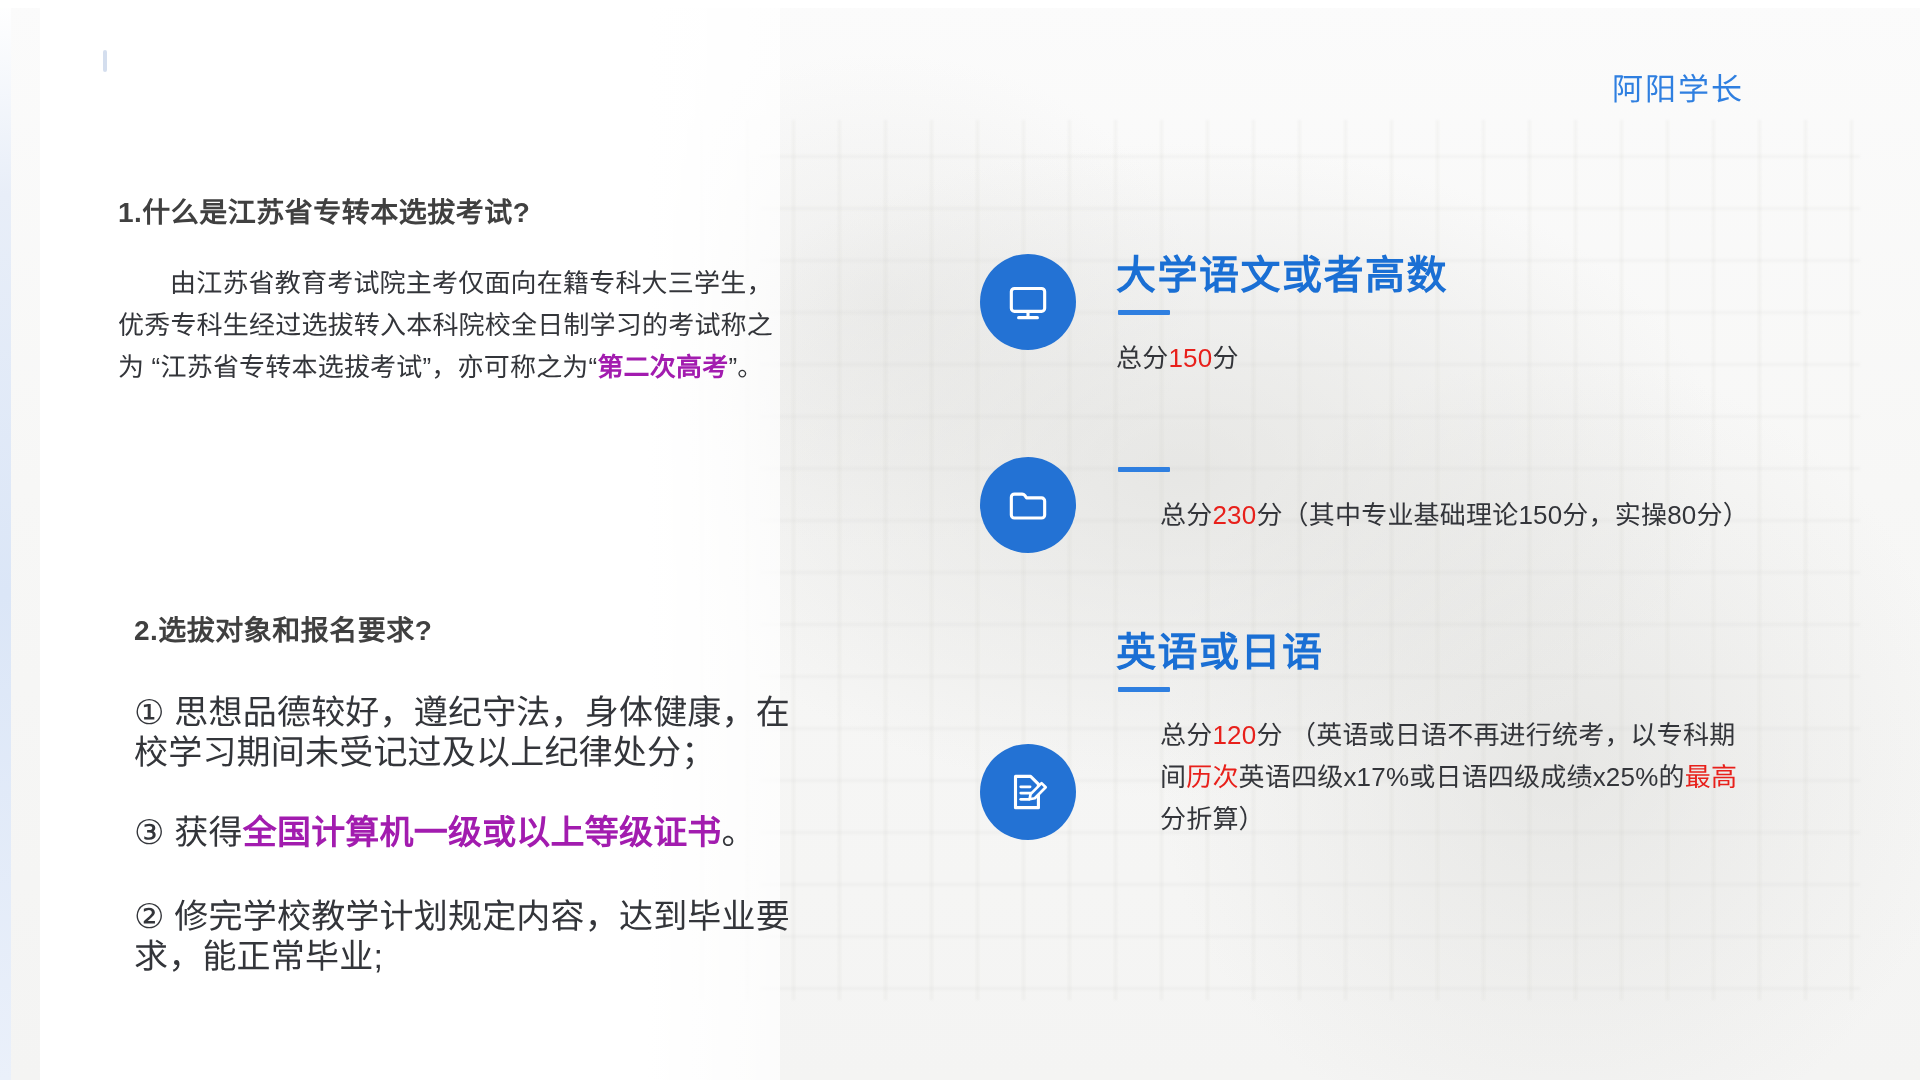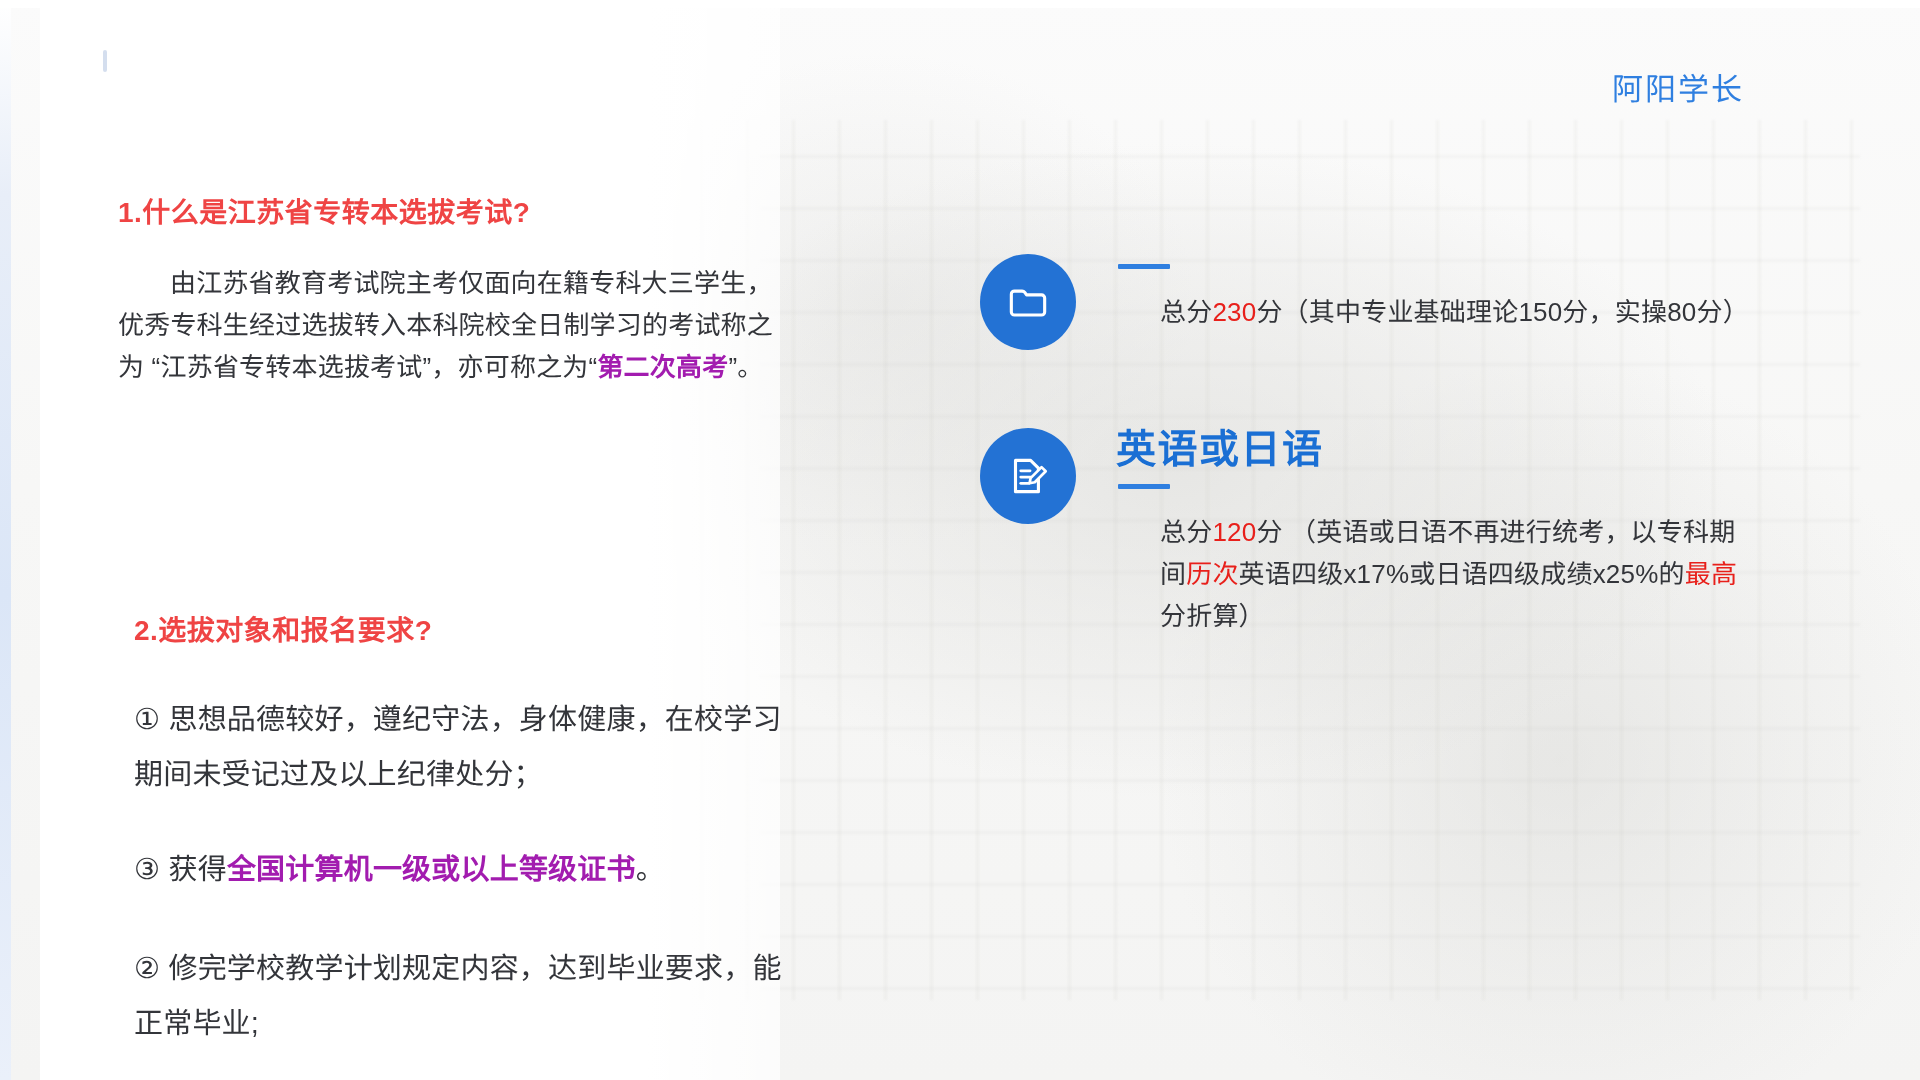--- a/index.html
+++ b/index.html
@@ -117,21 +117,21 @@
 
   
   .left-col {
     position: absolute;
     left: 118px; top: 190px;
     width: 660px;
   }
   .q-head {
     font-size: 28px;
     font-weight: bold;
-    color: #ef4444;
+    color: #404040;
     letter-spacing: 0.5px;
     white-space: nowrap;
   }
   .q-head-2 {
     margin-top: 0;
   }
   .para {
     margin-top: 32px;
     font-size: 26px;
     line-height: 42px;
@@ -141,41 +141,41 @@
   .para .indent { display: inline-block; width: 52px; }
   .red { color: #e8201b; }
   .red-b { color: #a21caf; font-weight: bold; }
 
   .sec2-wrap {
     position: absolute;
     left: 134px; top: 608px;
     width: 660px;
   }
   .item {
-    font-size: 29px;
-    line-height: 55px;
+    font-size: 34px;
+    line-height: 40px;
     color: #33353a;
     letter-spacing: 0.2px;
   }
   .item-gap { margin-top: 40px; }
   .item-gap-lg { margin-top: 44px; }
 
   
   .cards {
     position: absolute;
     left: 980px; top: 250px;
     width: 860px;
   }
   .card {
     position: relative;
     display: flex;
     align-items: flex-start;
     margin-bottom: 74px;
   }
-  .card:last-child { margin-bottom: 0; }
+  .card:last-child { margin-bottom: 0; align-items: flex-end; }
 
   .badge {
     flex: 0 0 auto;
     width: 96px; height: 96px;
     border-radius: 50%;
     background: #2372d4;
     display: flex;
     align-items: center;
     justify-content: center;
     margin-right: 40px;
@@ -246,20 +246,36 @@
     </div>
 
     <div class="item item-gap-lg">
       <span>②</span><span> 修完学校教学计划规定内容，达到毕业要求，能正常毕业;</span>
     </div>
 
   </div>
 
   <div class="cards">
 
+    <div class="card">
+      <div class="badge">
+        <svg width="50" height="50" viewBox="0 0 48 48" fill="none" aria-hidden="true">
+          <rect x="8" y="11" width="32" height="22" rx="3" stroke="#ffffff" stroke-width="3"></rect>
+          <line x1="24" y1="33" x2="24" y2="39" stroke="#ffffff" stroke-width="3"></line>
+          <line x1="15" y1="39" x2="33" y2="39" stroke="#ffffff" stroke-width="3" stroke-linecap="round"></line>
+        </svg>
+      </div>
+      <div class="card-body">
+        <div class="card-title">大学语文或者高数</div>
+        <div class="rule"></div>
+        <div class="card-desc">
+          <span>总分</span><span class="red">150</span><span>分</span>
+        </div>
+      </div>
+    </div>
 
     <div class="card">
       <div class="badge">
         <svg width="50" height="50" viewBox="0 0 48 48" fill="none" aria-hidden="true">
           <path d="M8 16.5 C8 14.8 9.3 13.5 11 13.5 h7.4 c1 0 1.9 .5 2.5 1.3 l1.7 2.4 h14.4 c1.7 0 3 1.3 3 3 v13.3 c0 1.7 -1.3 3 -3 3 H11 c-1.7 0 -3 -1.3 -3 -3 Z" stroke="#ffffff" stroke-width="3" stroke-linejoin="round"></path>
         </svg>
       </div>
       <div class="card-body">
         <div class="rule"></div>
         <div class="card-desc wide">

